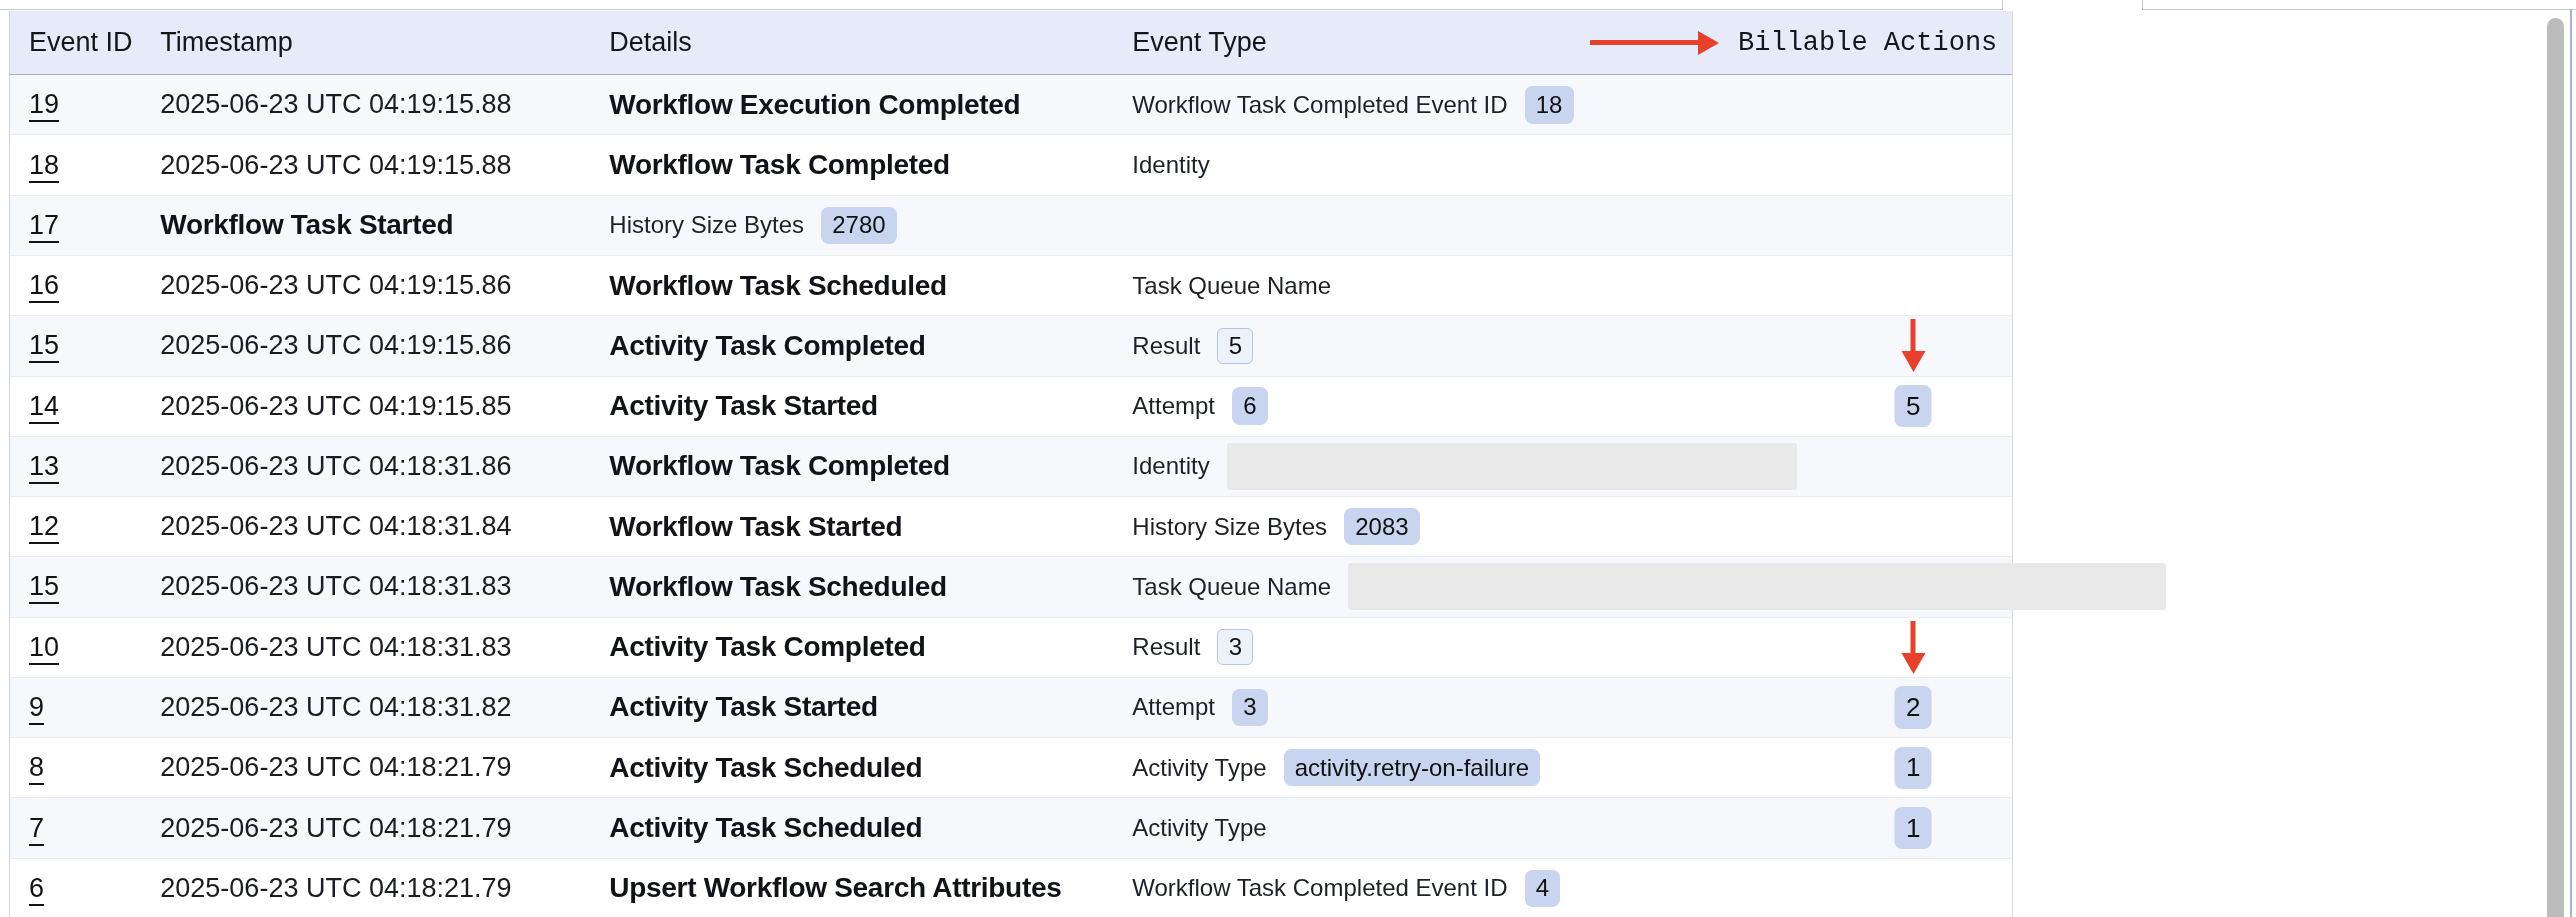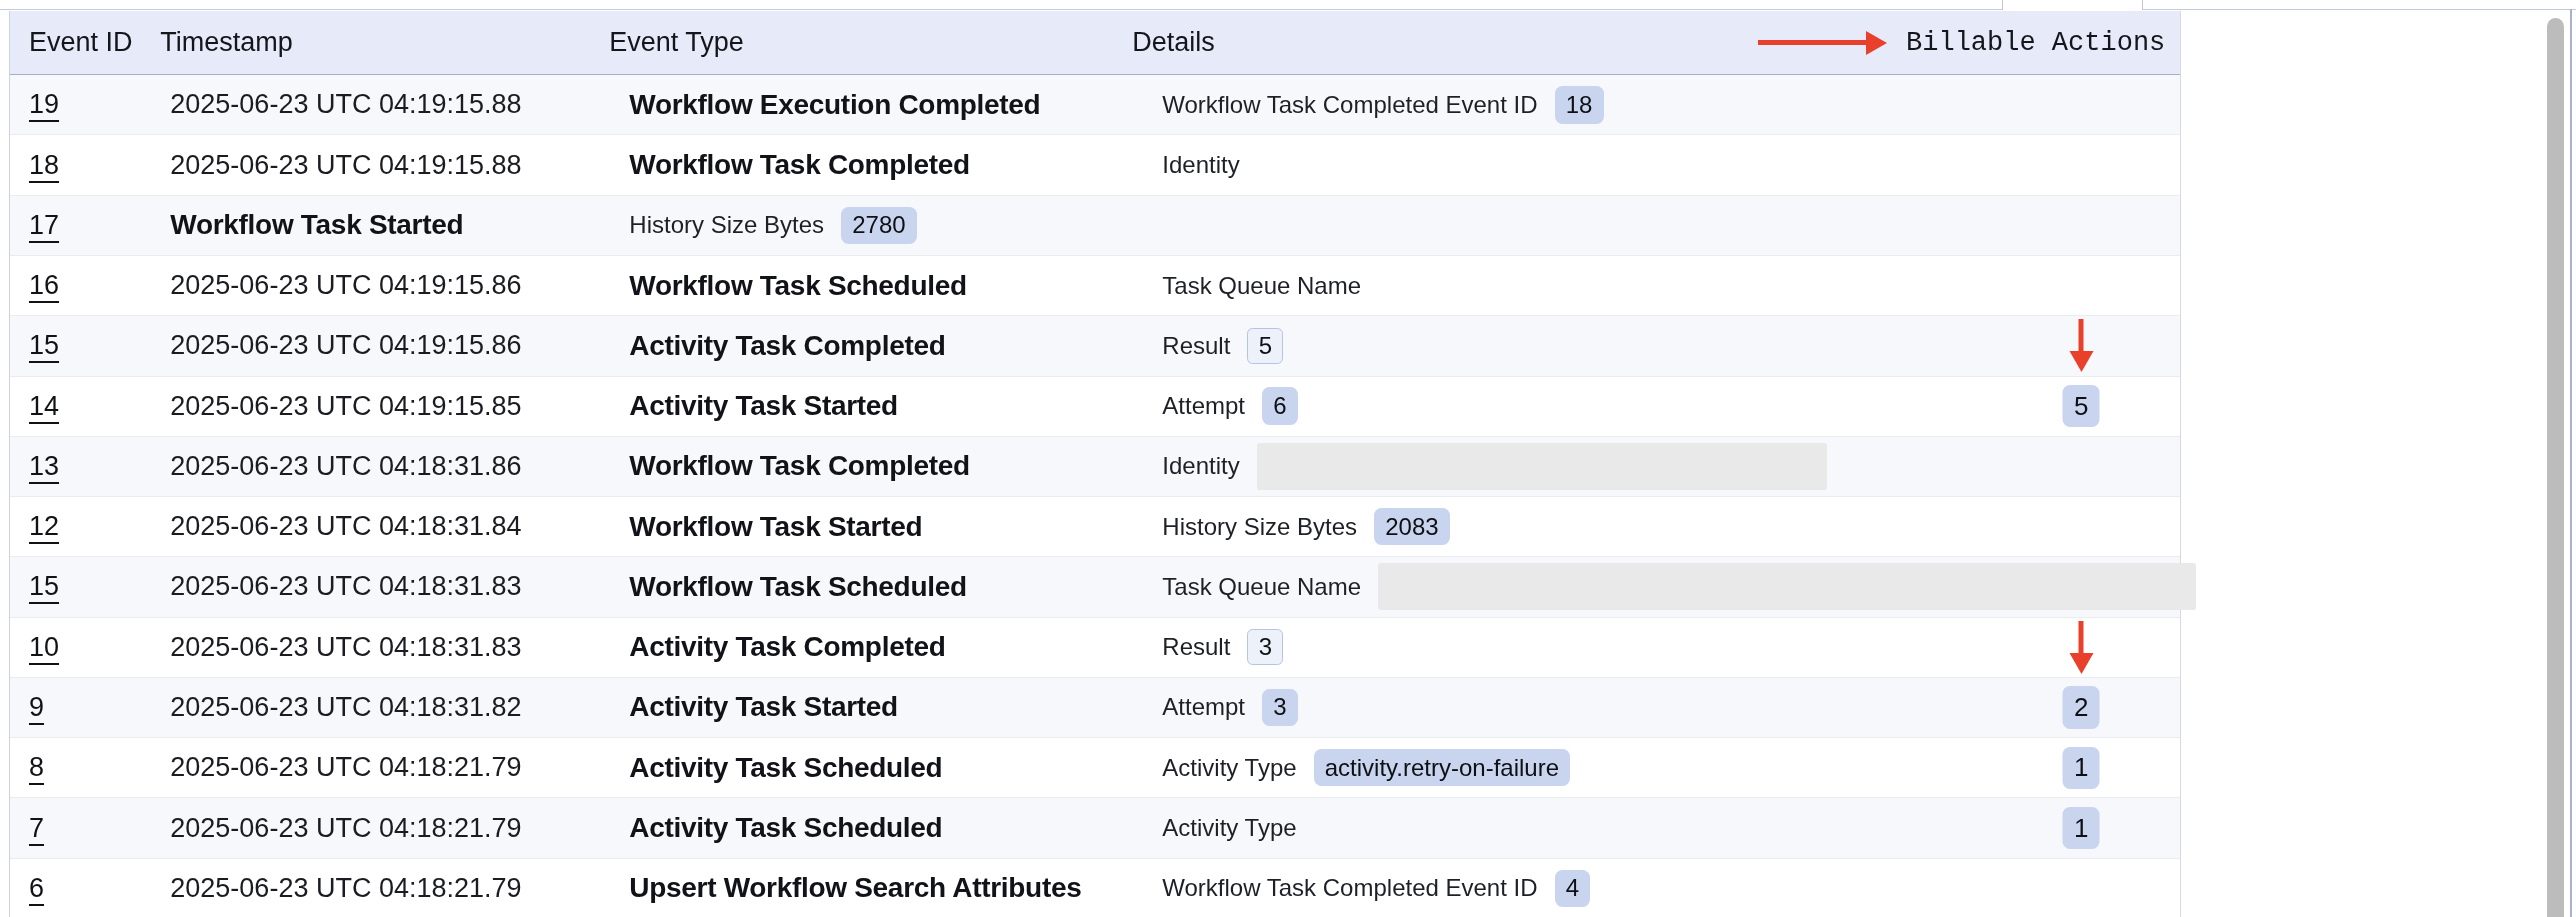--- a/index.html
+++ b/index.html
@@ -15,34 +15,34 @@
   body{
     width:2576px;height:918px;overflow:hidden;position:relative;
     background:#ffffff;color:var(--text);
     font-family:"Liberation Sans","DejaVu Sans",sans-serif;
   }
   
   .top-strip{position:absolute;left:0;top:0;width:2576px;height:10.3px;background:#fff;border-bottom:0.9px solid #c5cad9;}
   .top-box{position:absolute;left:2002px;top:0;height:10.3px;width:141px;background:#fff;border-left:1.9px solid #c6c6c6;border-right:1.9px solid #c6c6c6;}
   
   .panel{
-    position:absolute;left:9.3px;top:11.2px;width:2172px;bottom:0;
+    position:absolute;left:9.3px;top:11.2px;width:2004px;bottom:0;
     border-left:0.9px solid #cdd2e0;border-right:0.9px solid #d6d9e3;
     display:flex;flex-direction:column;background:#fff;justify-content:space-between;
   }
   .grid-cols{display:grid;grid-template-columns:150px 449px 523px 1fr 241px;align-items:center;}
   .thead{
     height:64px;background:var(--header-bg);
     border-bottom:1.9px solid #a6adc4;
     font-size:27px;font-weight:500;color:#14161b;flex:none;
   }
   .th-id{padding-left:18.7px;}
   .th-billable{display:flex;align-items:center;justify-content:flex-end;gap:18.7px;padding-right:15px;white-space:nowrap;font-family:Liberation Mono, monospace;}
   .tbody{flex:1;display:flex;flex-direction:column;}
-  .row{flex:1;border-bottom:0.9px solid #eaecf1;background:#fff;gap:10px;}
+  .row{flex:1;border-bottom:0.9px solid #eaecf1;background:#fff;}
   .row:nth-child(odd){background:var(--row-alt-bg);}
   .row:last-child{border-bottom:none;}
   .c-id{padding-left:18.7px;font-size:27px;}
   .eid{color:#101215;text-decoration:underline;text-underline-offset:6.5px;text-decoration-thickness:1.9px;cursor:pointer;}
   .c-ts{font-size:27px;color:#1a1c22;}
   .c-type{font-size:28px;font-weight:700;color:#111318;letter-spacing:-0.3px;}
   .c-details{display:flex;align-items:center;gap:17px;font-size:24px;min-width:0;}
   .dlabel{color:#1d2026;white-space:nowrap;}
   .chip{background:var(--chip-bg);border-radius:7.5px;padding:4.7px 11.2px;font-size:24px;color:#0e1014;white-space:nowrap;}
   .chip.outlined{background:#edf1fa;border:1.9px solid #b7c3e3;border-radius:5.6px;padding:2.8px 10.3px;}
@@ -66,22 +66,22 @@
 <body>
 
 <div class="top-strip">
   <div class="top-box"></div>
 </div>
 
 <div class="panel">
   <div class="thead grid-cols">
     <div class="th-id">Event ID</div>
     <div>Timestamp</div>
+    <div>Details</div>
     <div>Event Type</div>
-    <div>Details</div>
     <div class="th-billable">
       <span class="arr-r">
           <span class="shaft"></span>
           <span class="head"></span>
         </span>
       <span>Billable Actions</span>
     </div>
   </div>
   <div class="tbody" id="tbody">
   <div class="row grid-cols">

